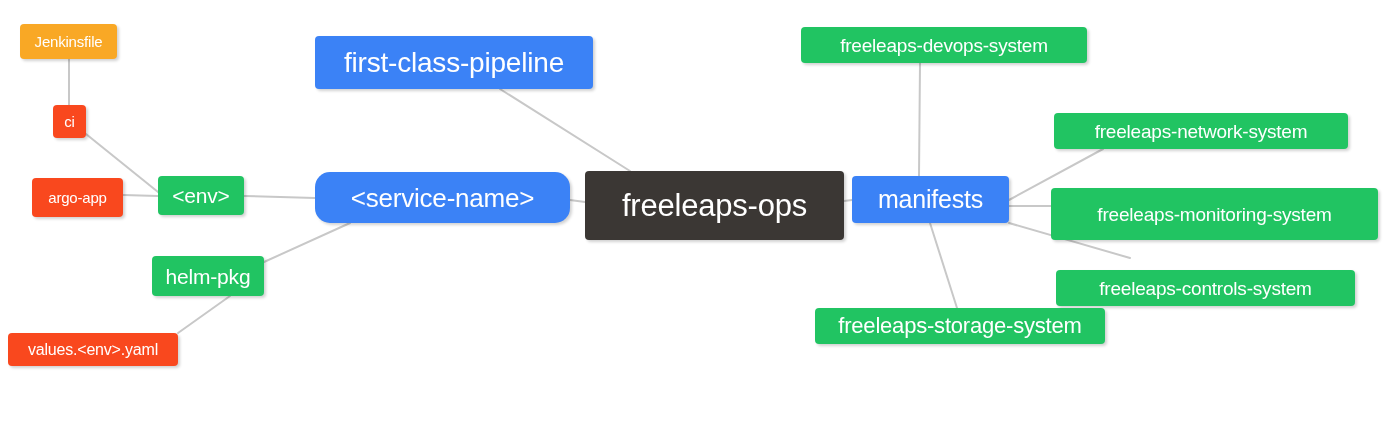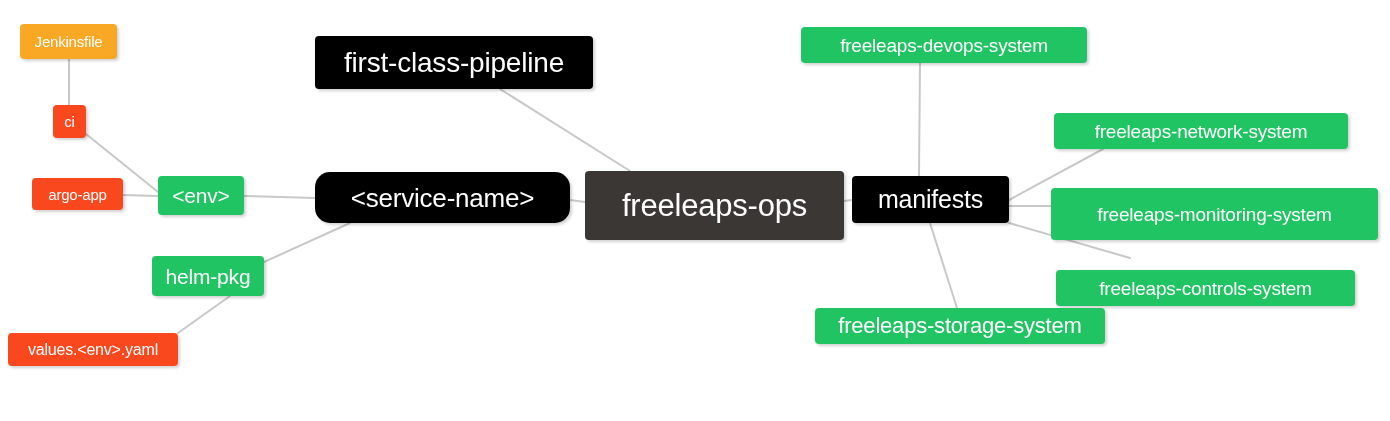--- a/index.html
+++ b/index.html
@@ -40,21 +40,21 @@
     box-shadow: 2px 2px 3px rgba(0,0,0,0.18);
     letter-spacing: -0.2px;
     text-rendering: optimizeLegibility;
   }
   .node-label {
     display: block;
     white-space: nowrap;
   }
   
   .c-root   { background: #3b3734; }
-  .c-blue   { background: #000000; }
+  .c-blue   { background: #3b82f6; }
   .c-green  { background: #21c462; }
   .c-orange { background: #f9a825; }
   .c-red    { background: #f9481e; }
 </style>
 </head>
 <body>
 
 <div id="mindmap-canvas">
   <svg id="edge-layer" viewBox="0 0 1390 421">
       <line x1="69" y1="59" x2="69" y2="105" stroke="#c8c8c8" stroke-width="2" stroke-linecap="round"></line>
@@ -72,21 +72,21 @@
       <line x1="1009" y1="223" x2="1130" y2="258" stroke="#c8c8c8" stroke-width="2" stroke-linecap="round"></line>
       <line x1="930" y1="223" x2="957" y2="308" stroke="#c8c8c8" stroke-width="2" stroke-linecap="round"></line>
     </svg>
   <div id="node-layer">
       <div class="node c-orange" style="left: 20px; top: 24px; width: 97px; height: 35px; font-size: 15px; align-items: center;">
         <span class="node-label">Jenkinsfile</span>
       </div>
       <div class="node c-red" style="left: 53px; top: 105px; width: 33px; height: 33px; font-size: 15px;">
         <span class="node-label">ci</span>
       </div>
-      <div class="node c-red" style="left: 32px; top: 178px; width: 91px; height: 32px; font-size: 15px;">
+      <div class="node c-red" style="left: 32px; top: 178px; width: 91px; height: 39px; font-size: 15px;">
         <span class="node-label">argo-app</span>
       </div>
       <div class="node c-green" style="left: 158px; top: 176px; width: 86px; height: 39px; font-size: 21px;">
         <span class="node-label">&lt;env&gt;</span>
       </div>
       <div class="node c-red" style="left: 8px; top: 333px; width: 170px; height: 33px; font-size: 16px;">
         <span class="node-label">values.&lt;env&gt;.yaml</span>
       </div>
       <div class="node c-green" style="left: 152px; top: 256px; width: 112px; height: 40px; font-size: 21px;">
         <span class="node-label">helm-pkg</span>

